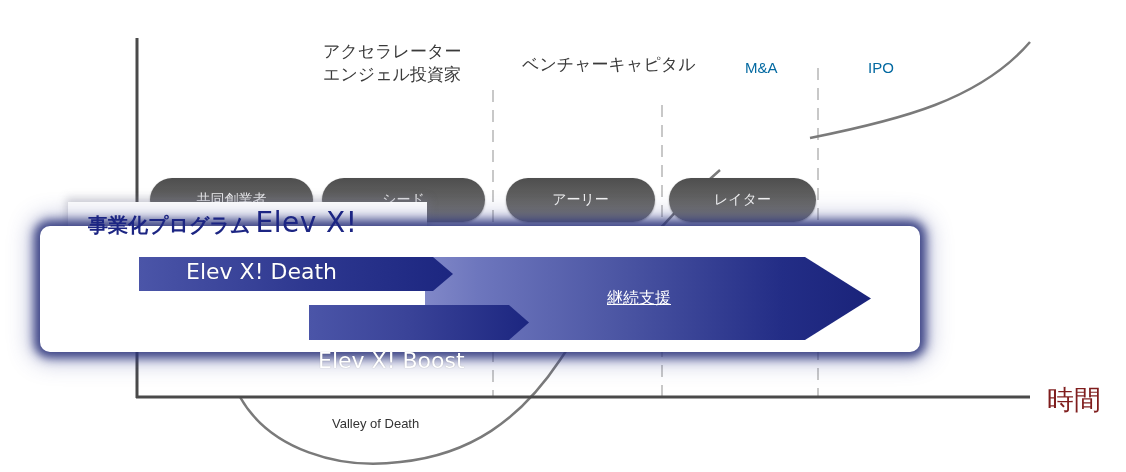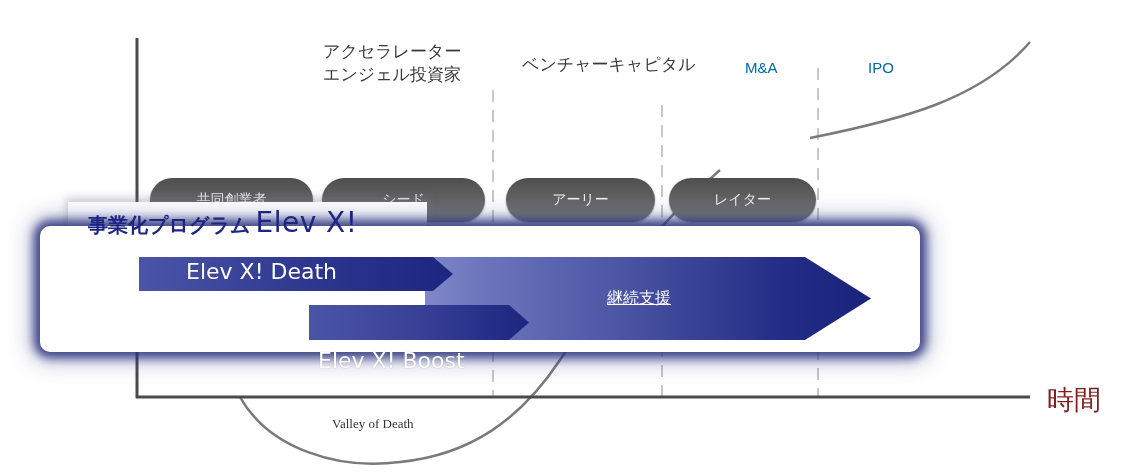--- a/index.html
+++ b/index.html
@@ -6,21 +6,21 @@
   body { width: 1126px; height: 472px; position: relative; overflow: hidden;
          font-family: "DejaVu Sans", "Liberation Sans", sans-serif; }
   svg.bg { position: absolute; left: 0; top: 0; }
   .hdr { position: absolute; color: #3a3a3a; font-size: 17px; line-height: 23px; white-space: nowrap; }
   .hdr-en { font-family: "Liberation Sans", sans-serif; font-size: 15px; color: #0369a1; }
   .pill { position: absolute; height: 44px; border-radius: 22px;
           background: linear-gradient(#4e4e4e, #7a7a7a);
           box-shadow: 0 1px 2px rgba(0,0,0,0.35);
           color: #f2f2f2; font-size: 14px; display: flex; align-items: center; justify-content: center; margin-top: 46px; }
   .axis-label { position: absolute; font-size: 27px; color: #7f1d1d; }
-  .valley { position: absolute; font-family: Liberation Serif, serif; font-size: 13px; color: #333; }
+  .valley { position: absolute; font-family: Liberation Sans, sans-serif; font-size: 13px; color: #333; }
   .card { position: absolute; left: 40px; top: 226px; width: 880px; height: 126px;
           background: #ffffff; border-radius: 10px;
           box-shadow: 0 0 10px 6px rgba(40,48,120,0.85), 0 0 22px 10px rgba(60,70,150,0.35); }
   .tab { position: absolute; left: 68px; top: 202px; width: 359px; height: 40px;
          background: #ffffff; box-shadow: 0 -2px 8px 2px rgba(120,120,140,0.35); }
   .tab-title { position: absolute; left: 88px; top: 206px; color: #1c2583; white-space: nowrap; }
   .tab-title .jp { font-size: 20px; font-weight: bold; }
   .tab-title .en { font-family: "DejaVu Sans", sans-serif; font-size: 28px; letter-spacing: 0.5px; }
   .arrow-big { position: absolute; left: 425px; top: 257px; width: 446px; height: 83px;
     background: linear-gradient(90deg, #8188c8 0%, #6d76bd 12%, #4a54a2 45%, #232d86 80%, #1a237a 100%);

